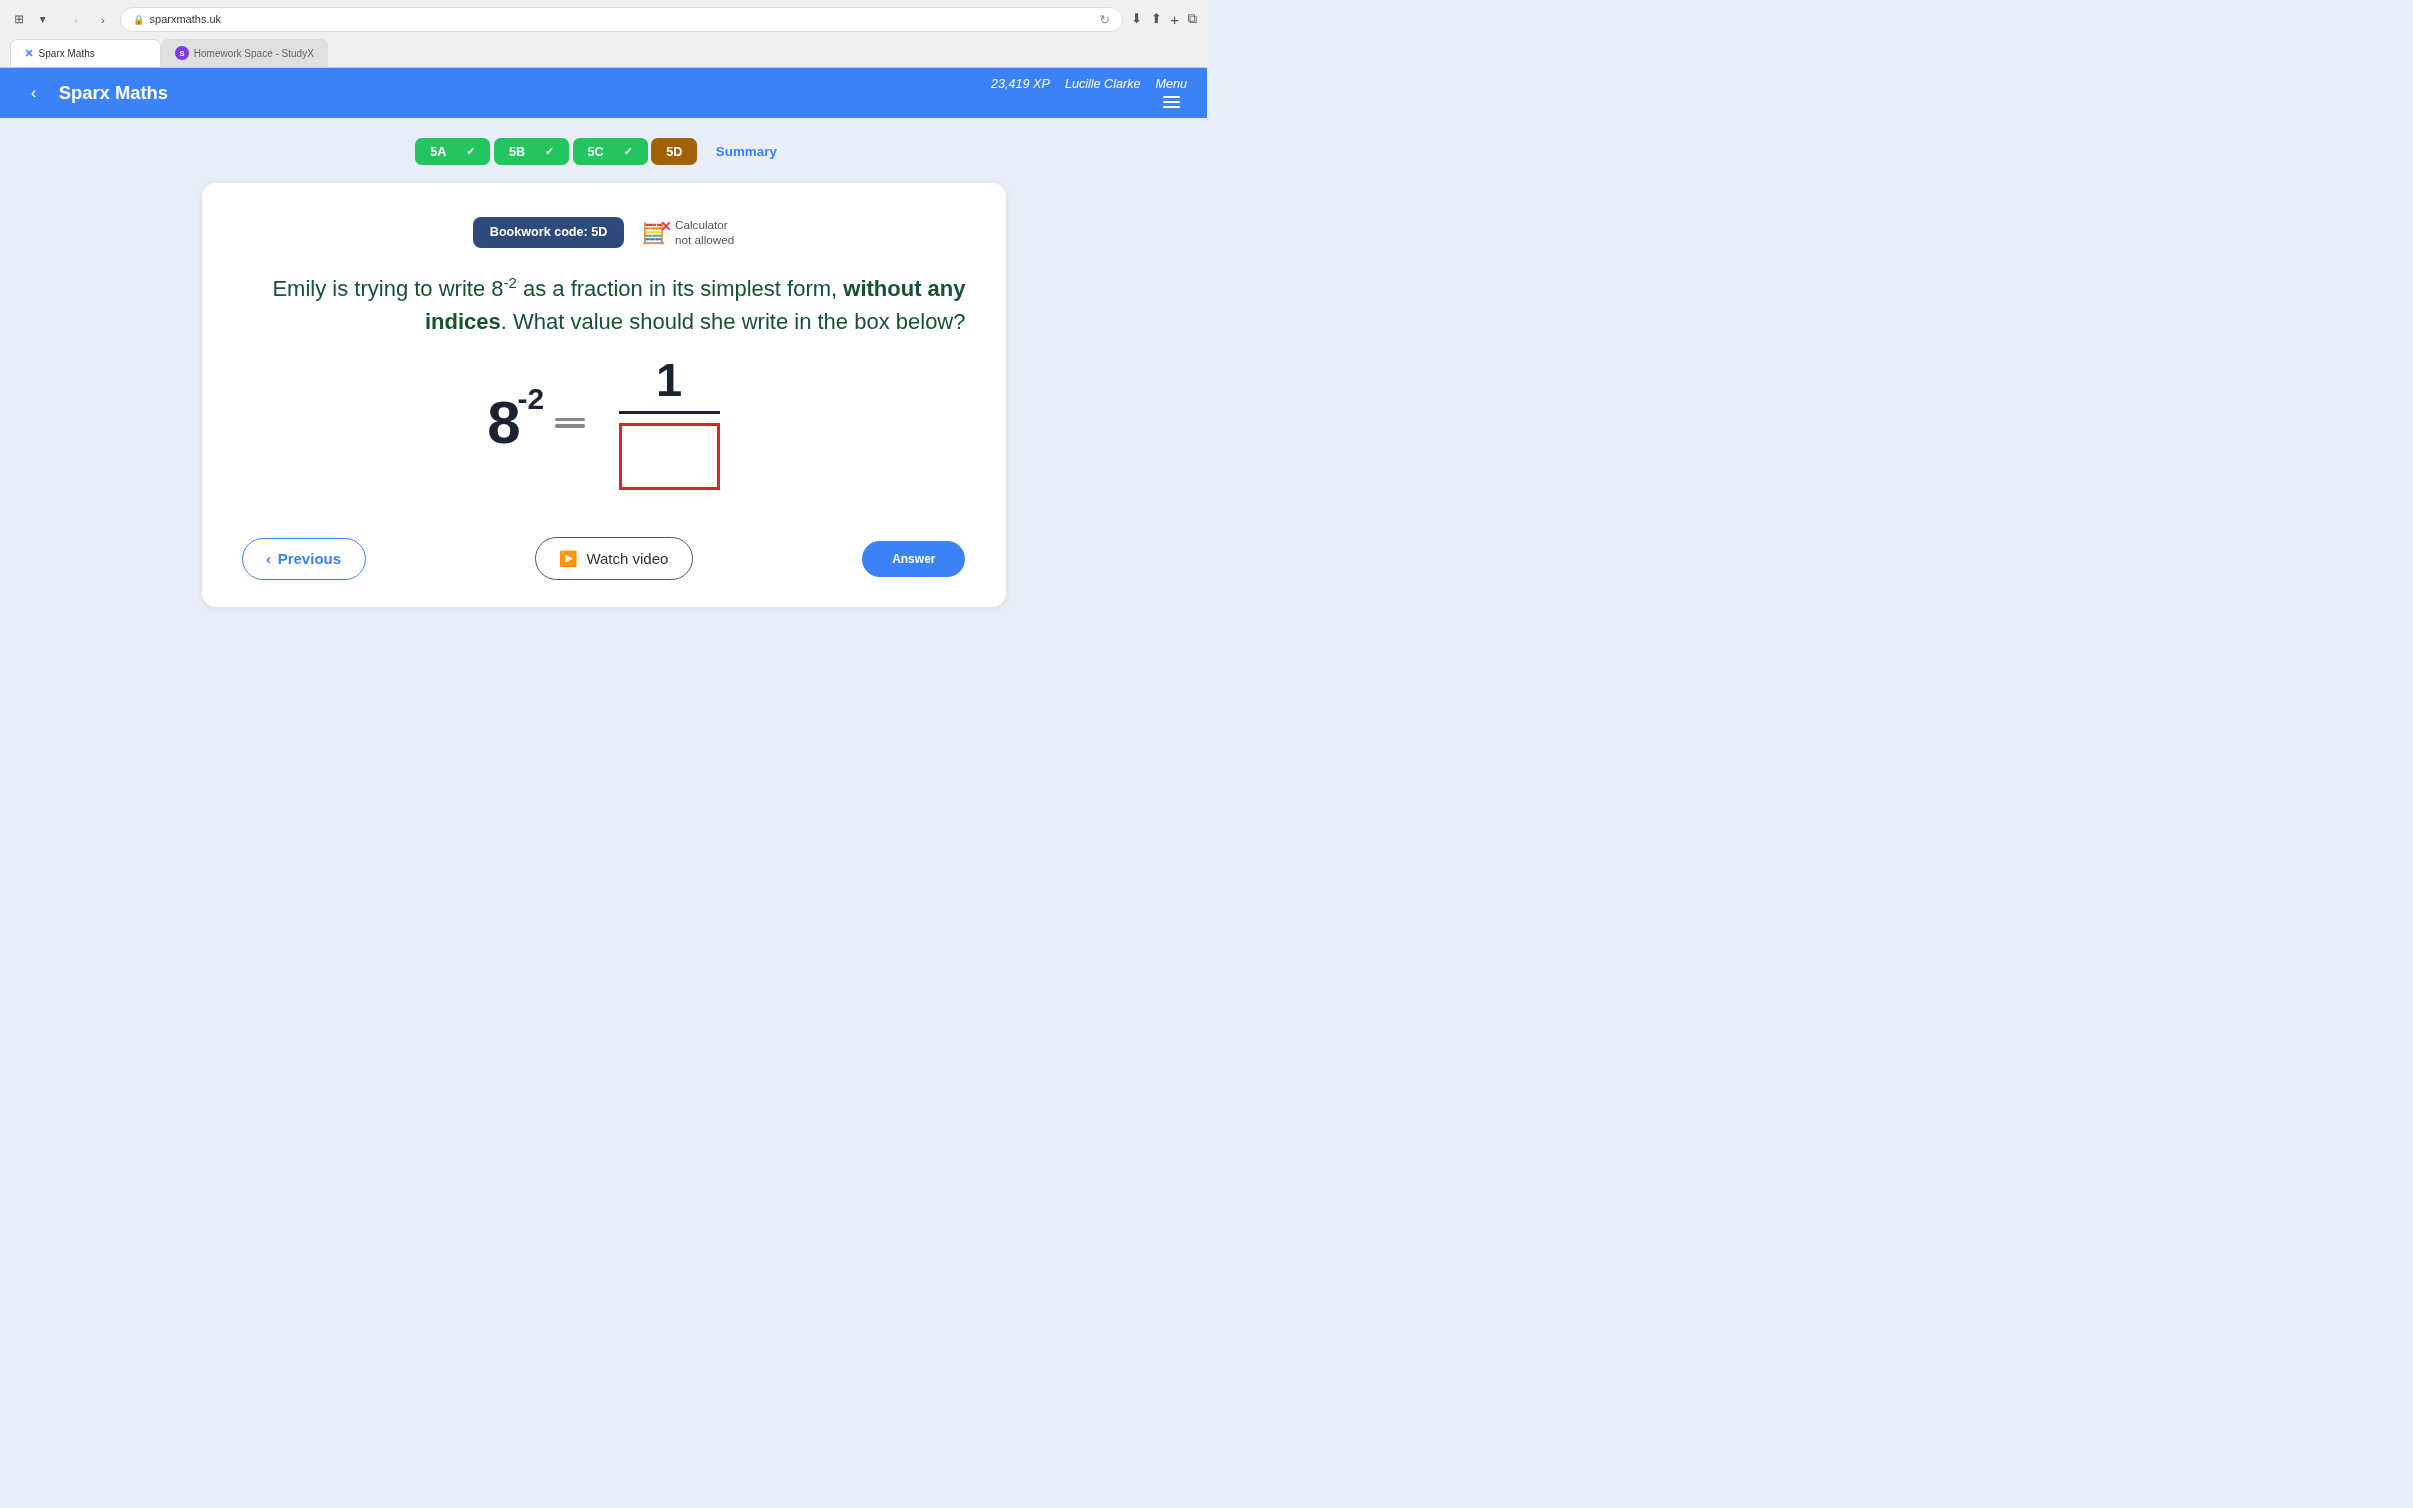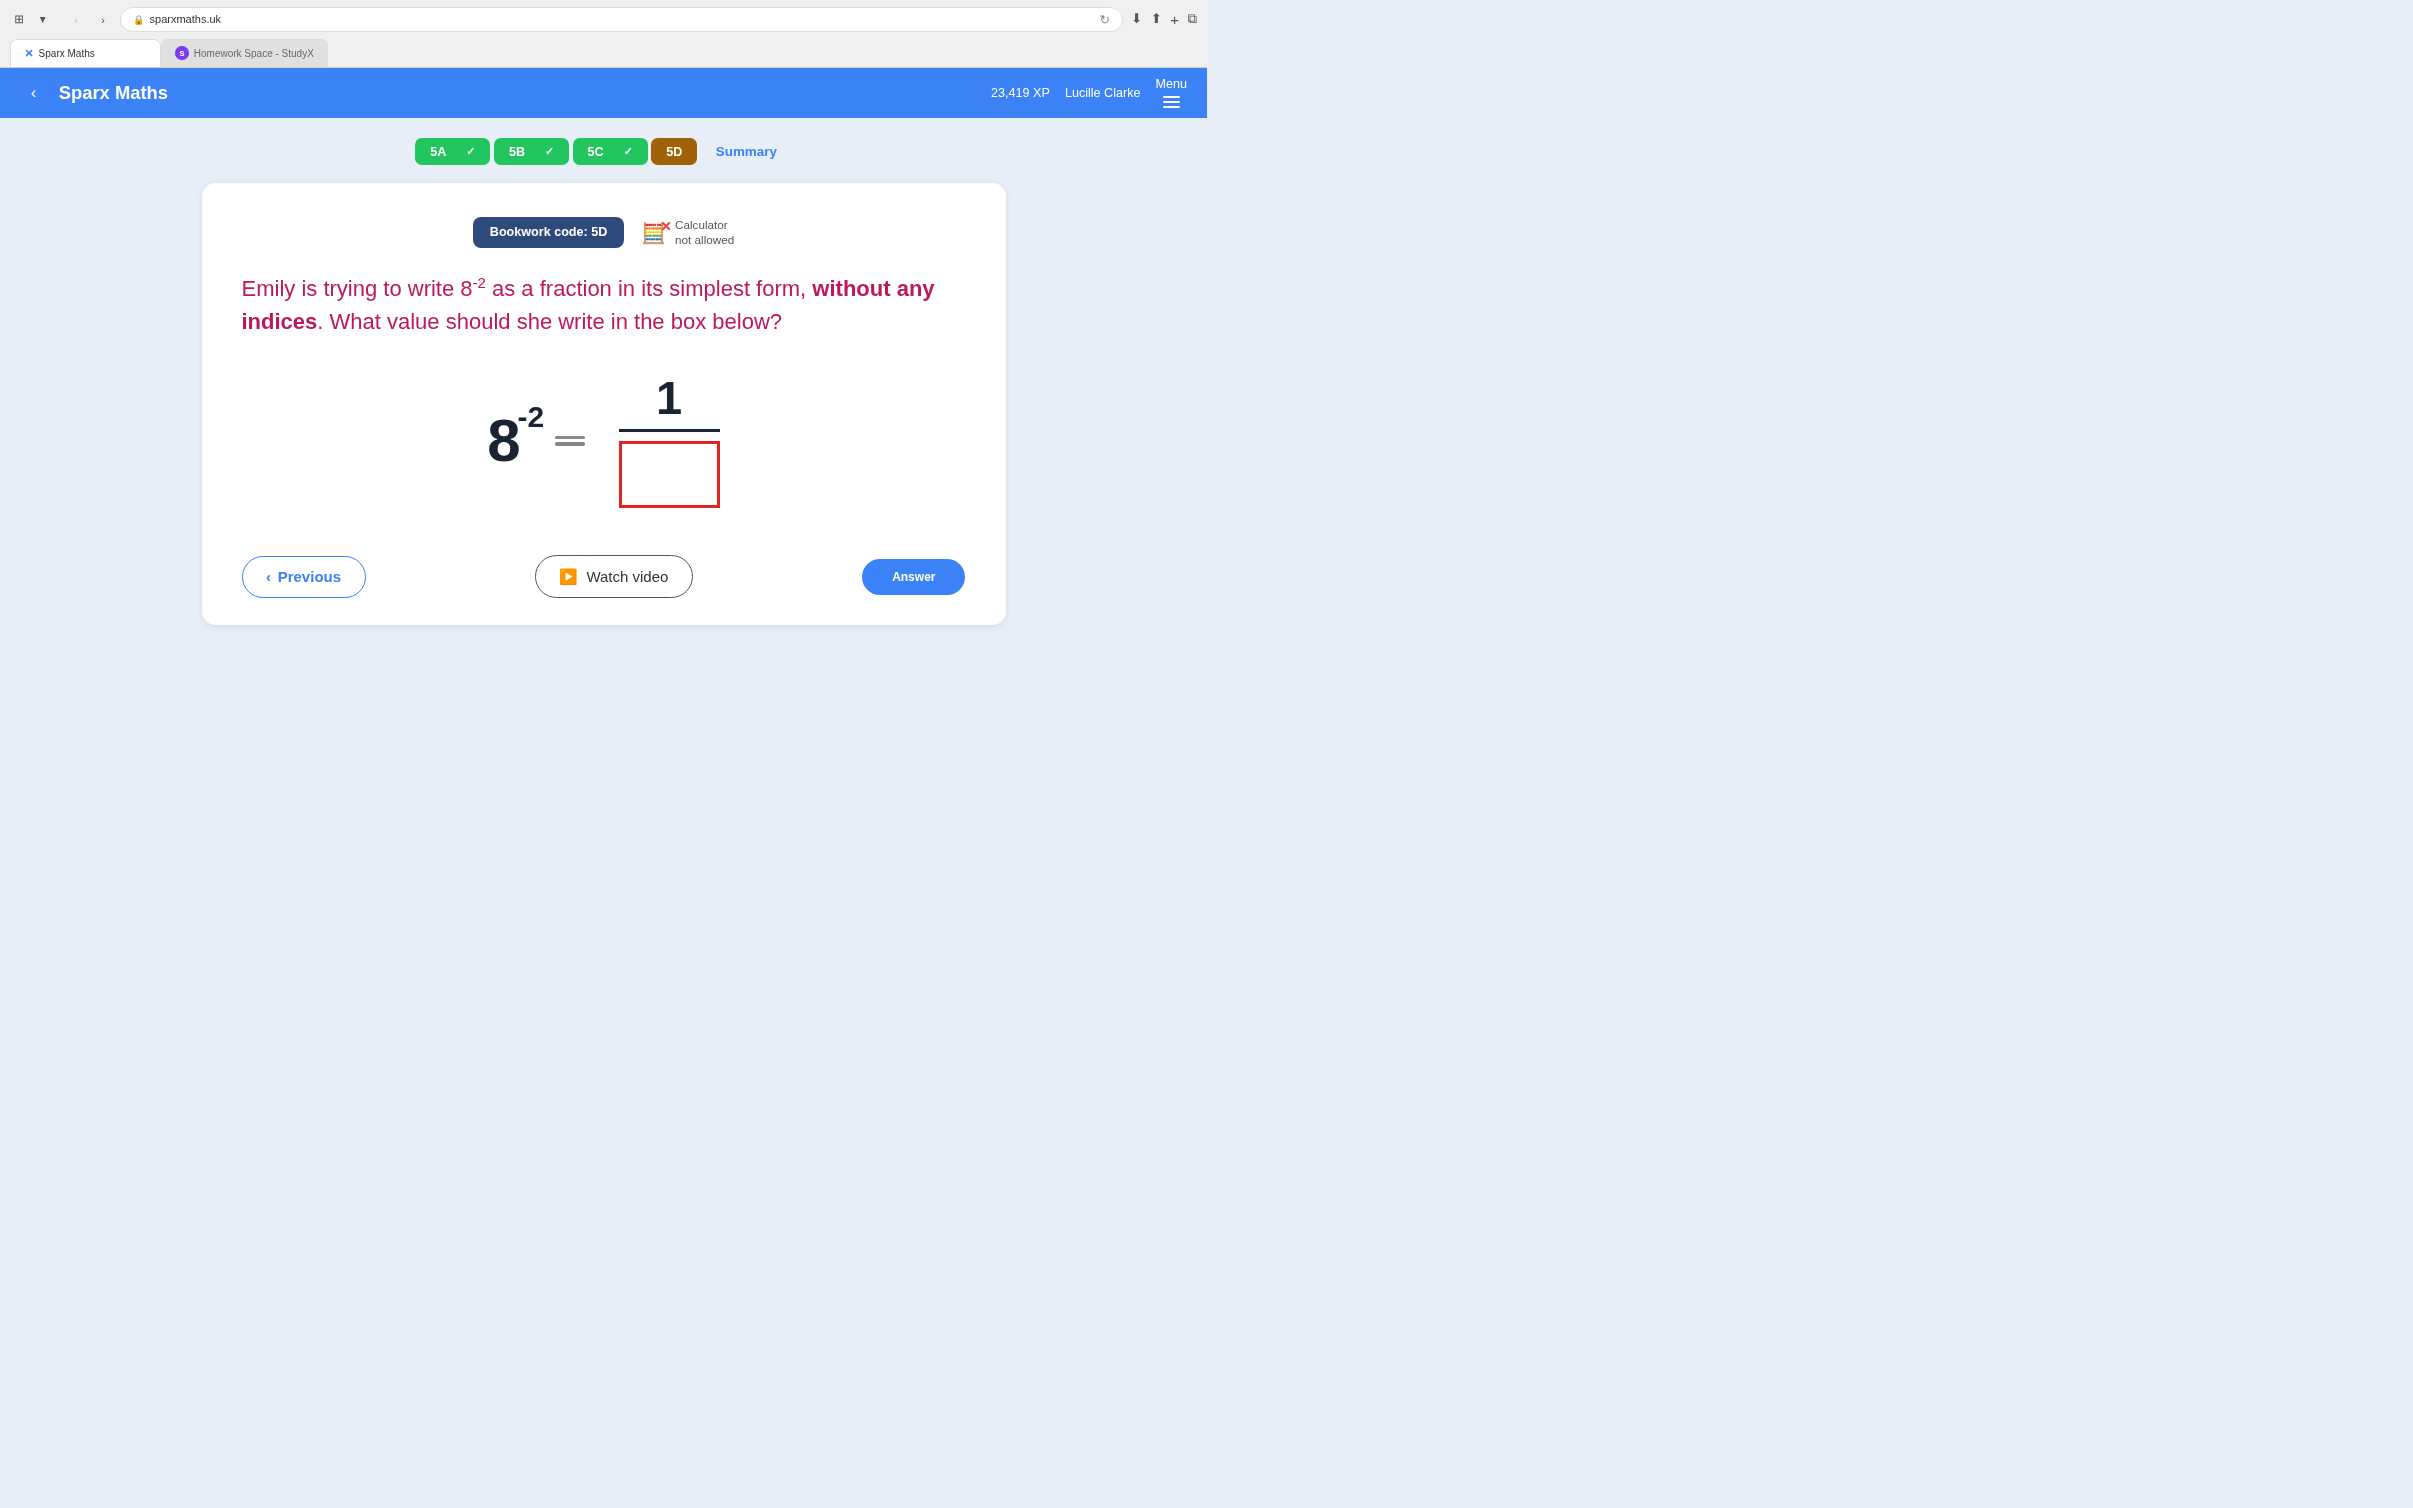--- a/index.html
+++ b/index.html
@@ -115,22 +115,22 @@
     }
 
     .app-title {
       color: white;
       font-size: 18.4px;
       font-weight: 700;
     }
 
     .header-right {
       display: flex;
-      align-items: center;
       gap: 15px;
+      font-style: italic;
     }
 
     .xp-display {
       color: white;
       font-size: 12.6px;
       font-weight: 500;
     }
 
     .user-name {
       color: white;
@@ -269,25 +269,25 @@
     }
 
     .calc-text {
       font-size: 11.7px;
       color: #555;
       line-height: 1.3;
     }
 
     
     .question-text {
-      text-align: left;
+      text-align: right;
       font-size: 22px;
-      color: #be185d;
+      color: #14532d;
       line-height: 1.5;
-      margin-bottom: 36px;
+      margin-bottom: 18px;
     }
 
     .question-text sup {
       font-size: 15px;
     }
 
     
     .math-display {
       display: flex;
       align-items: center;

